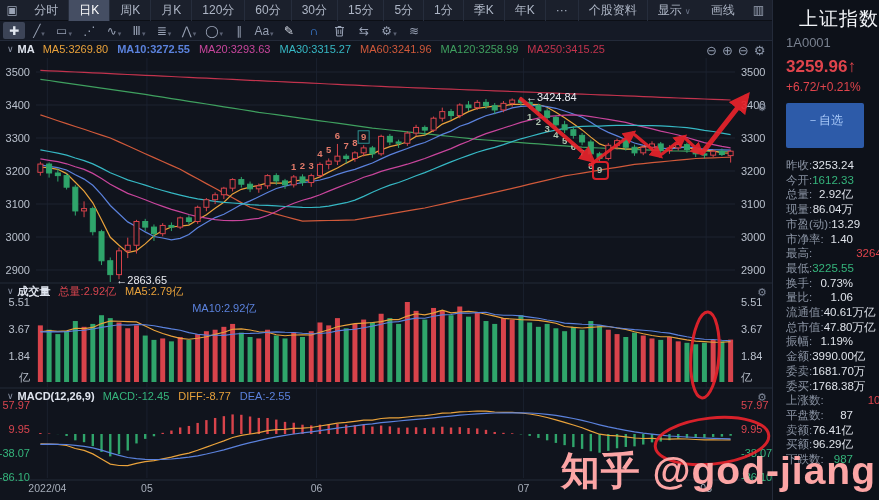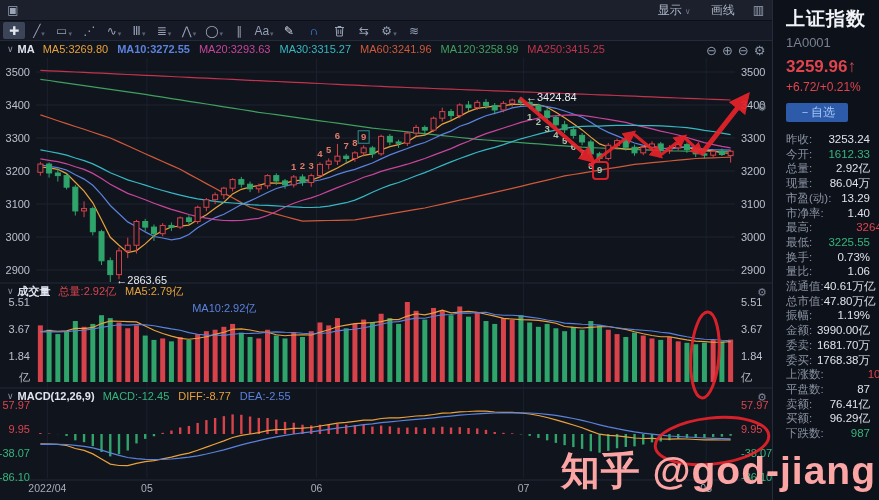--- a/index.html
+++ b/index.html
@@ -27,27 +27,27 @@
   .legend{position:absolute;left:7px;height:14px;display:flex;align-items:center;font-size:11px;z-index:5;white-space:nowrap;}
   .legend .chev{color:#8a93a5;font-size:9px;margin-right:4px;cursor:pointer;}
   .legend .ltitle{color:#dfe4ee;font-weight:bold;margin-right:8px;}
   .legend span.itm{margin-right:9px;}
   
   #controls{position:absolute;left:706px;top:43px;display:flex;gap:5px;z-index:6;color:#8e98ab;font-size:13px;}
   .pane-gear{position:absolute;left:757px;color:#7e8798;font-size:11px;z-index:6;cursor:pointer;}
   
   #panel{position:absolute;left:772px;top:0;width:107px;height:500px;background:#0d1119;
     border-left:1px solid #242b3a;box-sizing:border-box;padding:6px 0 0 13px;color:#dfe3ea;}
-  #q-name{font-size:19px;font-weight:bold;color:#f2f4f8;letter-spacing:1px;}
+  #q-name{font-size:19px;font-weight:normal;color:#f2f4f8;letter-spacing:1px;text-align:right;}
   #q-code{font-size:13px;color:#79818f;margin-top:3px;}
   #q-price{font-size:17px;font-weight:bold;color:#e0444c;margin-top:7px;}
   #q-change{font-size:12px;color:#e0444c;margin-top:3px;}
-  #q-watch{margin-top:9px;width:62px;height:19px;background:#2d5ba9;color:#a9c9f9;font-size:12px;
-    border:none;border-radius:2px;line-height:19px;text-align:center;cursor:pointer;padding:0;}
-  #q-fields{margin-top:10px;padding-right:9px;}
+  #q-watch{margin-top:9px;width:62px;height:29px;background:#2d5ba9;color:#a9c9f9;font-size:12px;
+    border:none;border-radius:2px;line-height:19px;text-align:center;cursor:pointer;padding:8px;}
+  #q-fields{margin-top:10px;padding-right:26px;}
   .q-row{display:flex;justify-content:space-between;font-size:11.5px;line-height:14.7px;white-space:nowrap;}
   .q-lab{color:#8a93a3;}
   .q-val.w{color:#dfe3ea;} .q-val.r{color:#e0444c;margin-left:44px;} .q-val.g{color:#35b57c;}
   
   #watermark{position:absolute;right:3px;bottom:2px;font-size:39px;font-weight:bold;color:#fca5a5;
     z-index:50;letter-spacing:1px;}
   #chart-svg{position:absolute;left:0;top:0;z-index:1;}
 </style>
 </head>
 <body>
@@ -469,20 +469,36 @@
       <line x1="662" y1="154" x2="684" y2="137" stroke="#e8232b" stroke-width="3.2" marker-end="url(#arw)" stroke-linecap="round" opacity="0.92"></line>
       <line x1="686" y1="139" x2="701" y2="153" stroke="#e8232b" stroke-width="3.2" marker-end="url(#arw)" stroke-linecap="round" opacity="0.92"></line>
       <line x1="703" y1="152" x2="746" y2="97" stroke="#e8232b" stroke-width="5" marker-end="url(#arw)" stroke-linecap="round" opacity="0.92"></line>
       <ellipse cx="705" cy="355" rx="14" ry="43" fill="none" stroke="#e8232b" stroke-width="3" transform="rotate(4 705 355)" opacity="0.92"></ellipse>
       <ellipse cx="712" cy="441" rx="57" ry="23" fill="none" stroke="#e8232b" stroke-width="3" transform="rotate(-6 712 441)" opacity="0.92"></ellipse>
       <rect x="593" y="162" width="15" height="17" rx="3" fill="none" stroke="#e8232b" stroke-width="2" opacity="0.92"></rect>
     </svg>
 
   <div id="tb1">
     <span id="tb1-left-icon">▣</span>
+    <div id="tb1-btns" style="display:flex;">
+        <div class="tb-btn">分时</div>
+        <div class="tb-btn active">日K</div>
+        <div class="tb-btn">周K</div>
+        <div class="tb-btn">月K</div>
+        <div class="tb-btn">120分</div>
+        <div class="tb-btn">60分</div>
+        <div class="tb-btn">30分</div>
+        <div class="tb-btn">15分</div>
+        <div class="tb-btn">5分</div>
+        <div class="tb-btn">1分</div>
+        <div class="tb-btn">季K</div>
+        <div class="tb-btn">年K</div>
+        <div class="tb-btn">···</div>
+        <div class="tb-btn">个股资料</div>
+      </div>
     <div id="tb1-right">
         <div class="tb-btn" style="border: none;">显示<span class="tb-caret">∨</span></div>
         <div class="tb-btn" style="border: none;">画线</div>
       </div>
     <span id="tb1-layout-icon">▥</span>
   </div>
 
   <div id="tb2">
       <div class="tool active">✚</div>
       <div class="tool">╱<span class="caret">▾</span></div>

